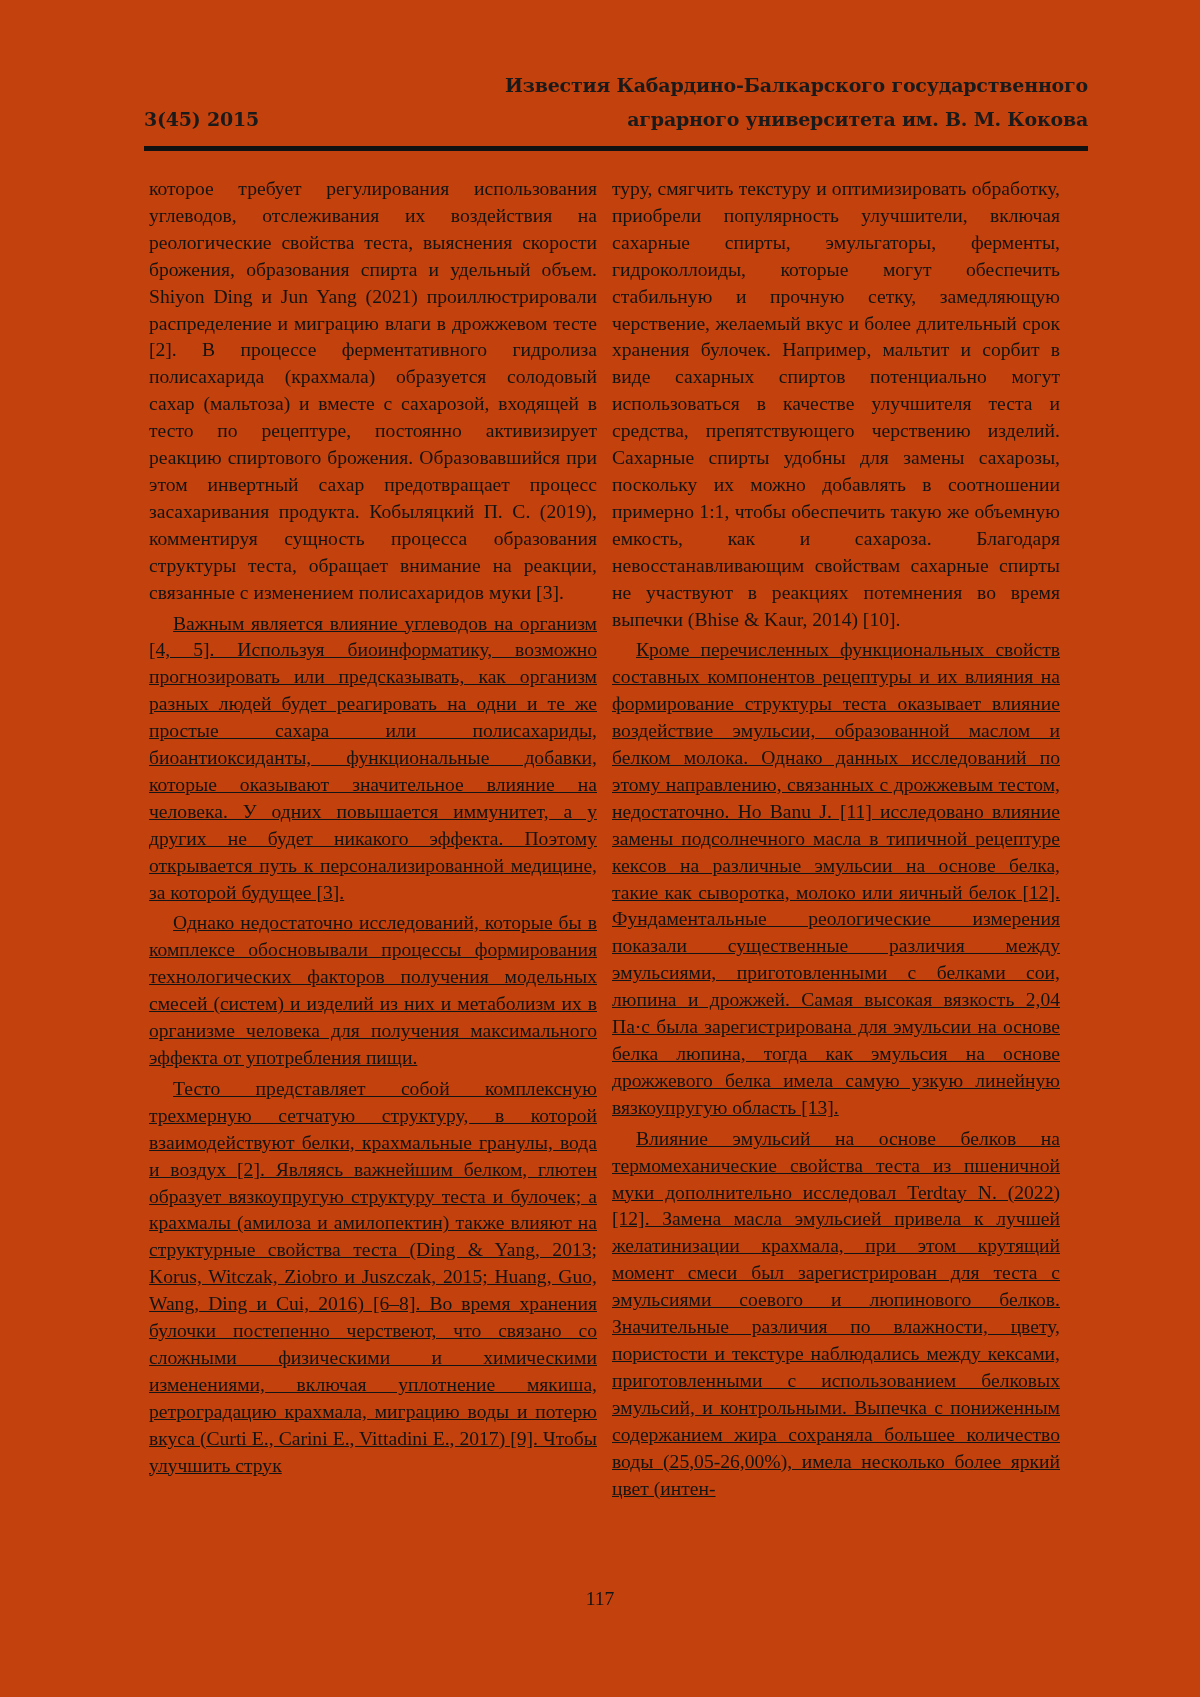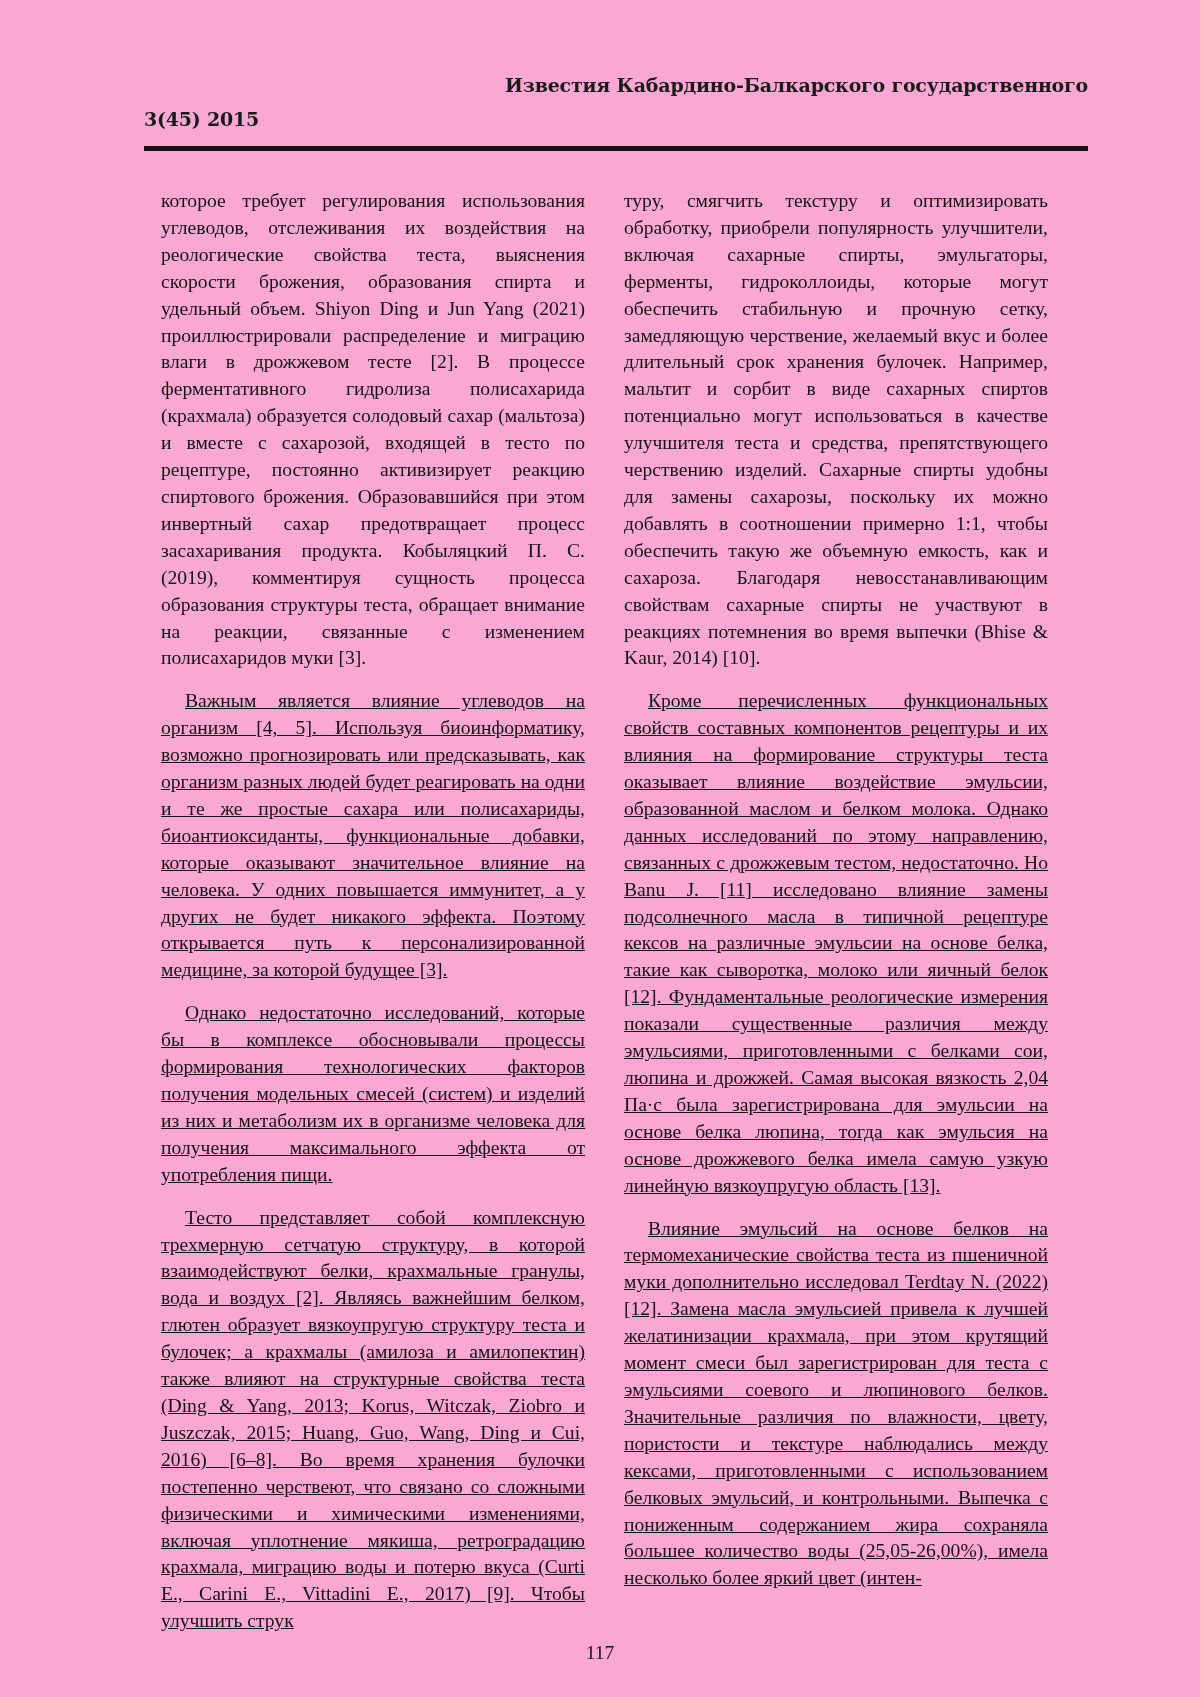--- a/index.html
+++ b/index.html
@@ -1,40 +1,41 @@
 <!DOCTYPE html>
 <html><head>
 <meta charset="utf-8">
 <style>
   html, body { margin:0; padding:0; background:#ffffff; }
   body { width:1200px; height:1697px; position:relative; overflow:hidden; }
-  .page { position:absolute; left:0; top:0; width:1200px; height:1697px; background:#f9a8d4; color:#111; }
+  .page { position:absolute; left:0; top:0; width:1200px; height:1697px; background:#c2410c; color:#111; }
   .header { position:absolute; left:144px; top:68px; width:944px; height:78px; }
   .hdr-title1, .hdr-title2, .hdr-issue {
     position:absolute; font-family:"DejaVu Serif", serif; font-weight:bold; color:#1a1a1a;
     font-size:19px; letter-spacing:-0.2px;
   }
   .hdr-title1 { right:0; top:6px; }
   .hdr-title2 { right:0; top:40px; }
   .hdr-issue { left:0; top:40px; }
   .hdr-rule { position:absolute; left:144px; top:146px; width:944px; height:5px; background:#111; }
   .col { position:absolute; top:172px; width:456px; font-family:"Liberation Serif", serif; font-size:19.6px; line-height:26.9px; color:#141414; text-align:justify; hyphens:manual; }
   .col-left { left:145px; }
   .col-right { left:608px; }
-  .para { margin:16px; text-indent:0; }
+  .para { margin:4px; text-indent:0; }
   .para.indent { text-indent:24px;text-decoration:underline; }
-  .page-number { position:absolute; left:0; width:1200px; top:1642px; text-align:center; font-family:"Liberation Serif", serif; font-size:19.6px; color:#141414; }
+  .page-number { position:absolute; left:0; width:1200px; top:1588px; text-align:center; font-family:"Liberation Serif", serif; font-size:19.6px; color:#141414; }
 </style>
 </head>
 <body>
 
 <div class="page">
   <div class="header">
     <div class="hdr-title1">Известия Кабардино-Балкарского государственного</div>
     <div class="hdr-issue">3(45) 2015</div>
+    <div class="hdr-title2">аграрного университета им. В. М. Кокова</div>
   </div>
   <div class="hdr-rule"></div>
 
   <div class="col col-left">
     <p class="para">которое требует регулирования использования углеводов, отслеживания их воздействия на реологические свойства теста, выяснения скорости брожения, образования спирта и удельный объем. Shiyon Ding и Jun Yang (2021) проиллюстрировали распределение и миграцию влаги в дрожжевом тесте [2]. В процессе ферментативного гидролиза полисахарида (крахмала) образуется солодовый сахар (мальтоза) и вместе с сахарозой, входящей в тесто по рецептуре, постоянно активизирует реакцию спиртового брожения. Образовавшийся при этом инвертный сахар предотвращает процесс засахаривания продукта. Кобыляцкий П. С. (2019), комментируя сущность процесса образования структуры теста, обращает внимание на реакции, связанные с изменением полисахаридов муки [3].</p>
     <p class="para indent">Важным является влияние углеводов на организм [4, 5]. Используя биоинформатику, возможно прогнозировать или предсказывать, как организм разных людей будет реагировать на одни и те же простые сахара или полисахариды, биоантиоксиданты, функциональные добавки, которые оказывают значительное влияние на человека. У одних повышается иммунитет, а у других не будет никакого эффекта. Поэтому открывается путь к персонализированной медицине, за которой будущее [3].</p>
     <p class="para indent">Однако недостаточно исследований, которые бы в комплексе обосновывали процессы формирования технологических факторов получения модельных смесей (систем) и изделий из них и метаболизм их в организме человека для получения максимального эффекта от употребления пищи.</p>
     <p class="para indent">Тесто представляет собой комплексную трехмерную сетчатую структуру, в которой взаимодействуют белки, крахмальные гранулы, вода и воздух [2]. Являясь важнейшим белком, глютен образует вязкоупругую структуру теста и булочек; а крахмалы (амилоза и амилопектин) также влияют на структурные свойства теста (Ding &amp; Yang, 2013; Korus, Witczak, Ziobro и Juszczak, 2015; Huang, Guo, Wang, Ding и Cui, 2016) [6–8]. Во время хранения булочки постепенно черствеют, что связано со сложными физическими и химическими изменениями, включая уплотнение мякиша, ретроградацию крахмала, миграцию воды и потерю вкуса (Curti E., Carini E., Vittadini E., 2017) [9]. Чтобы улучшить струк­</p>
   </div>
 

